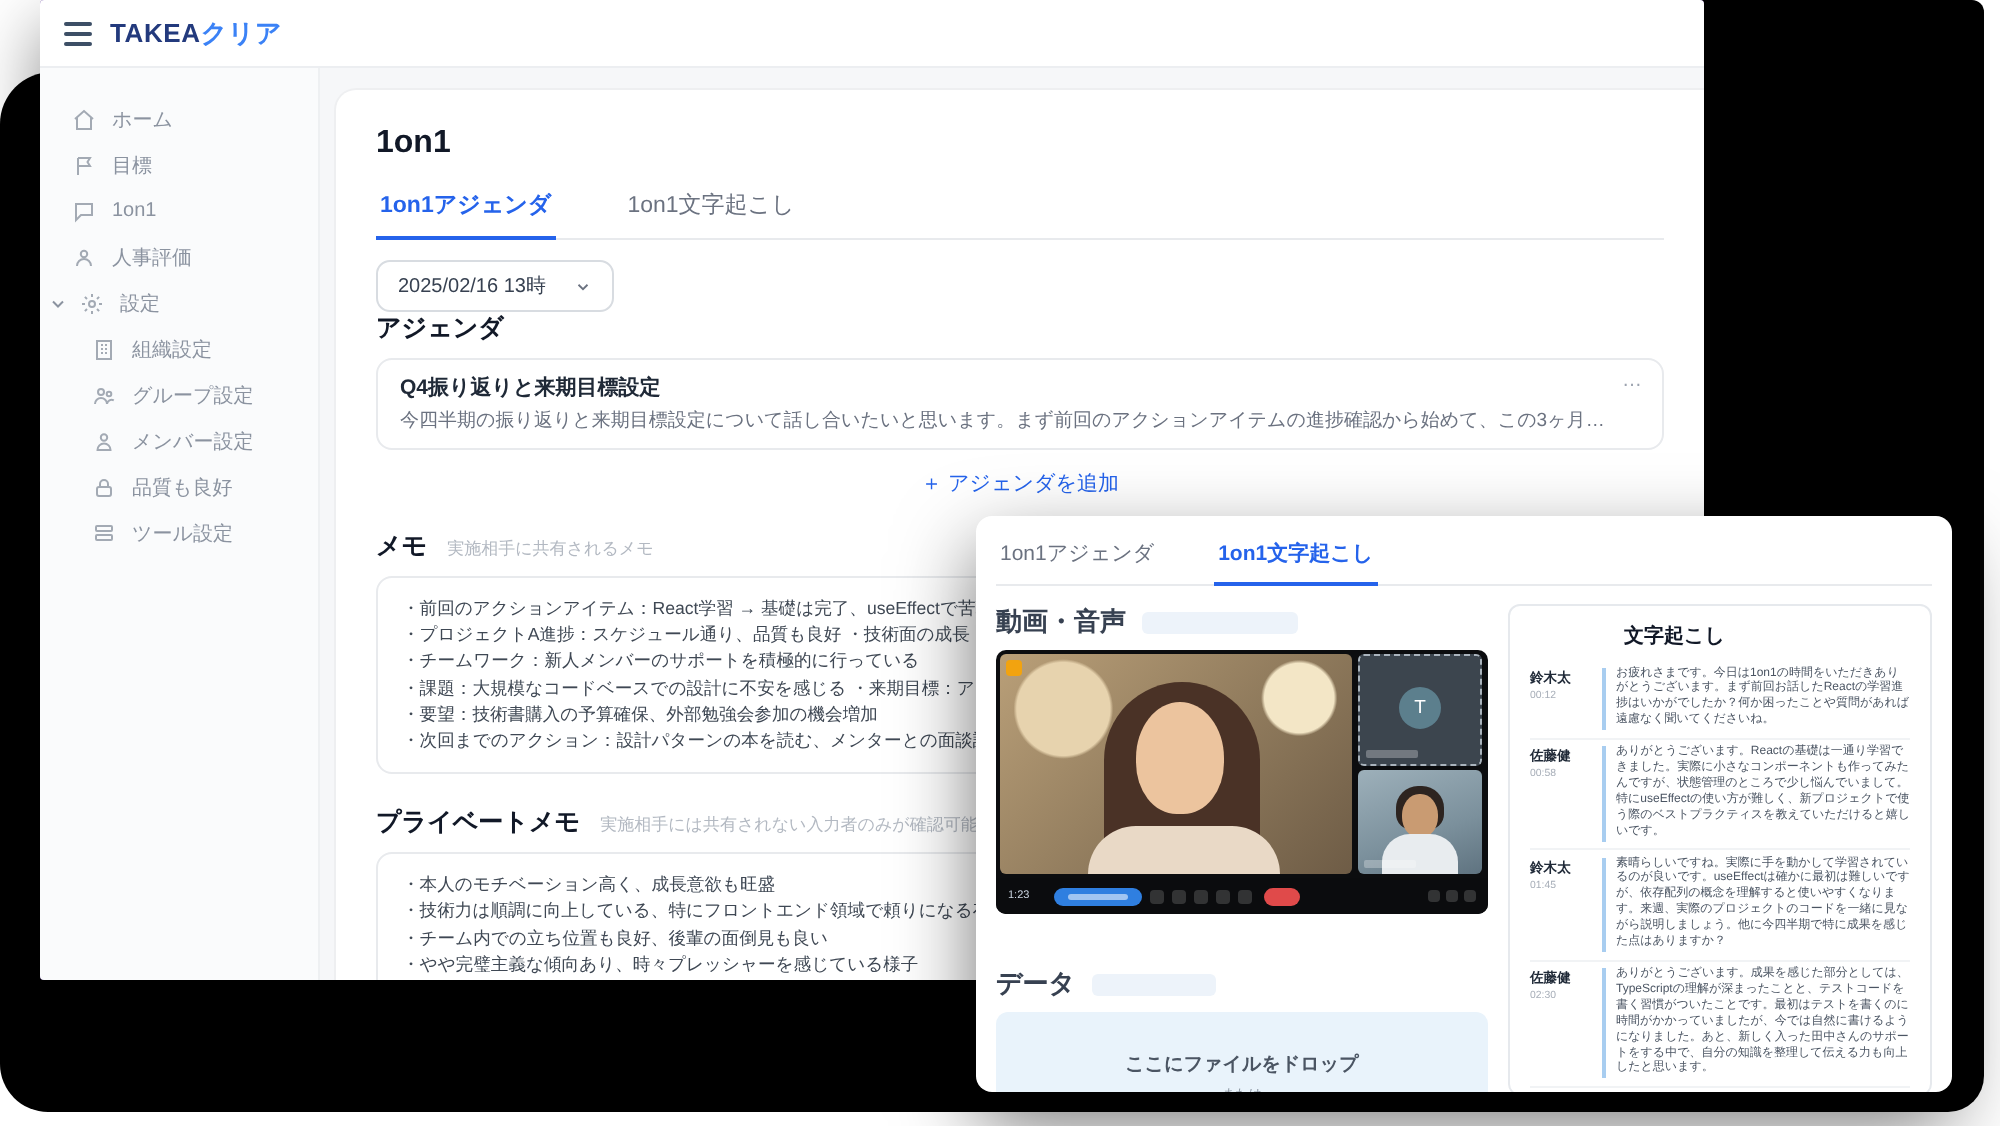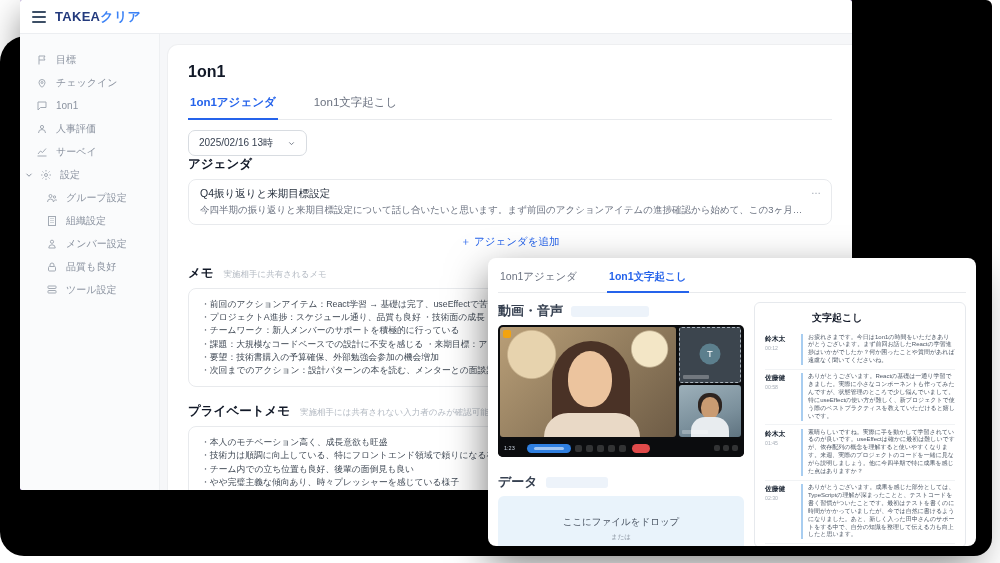--- a/index.html
+++ b/index.html
@@ -27,21 +27,21 @@
   .content{position:absolute;left:140px;top:34px;right:0;bottom:0;background:#f6f7f9;padding:11px 0 0 8px;}
   .card{background:#fff;border-radius:10px 0 0 0;min-height:100%;box-shadow:0 0 0 1px rgba(0,0,0,.03);padding:18px 20px 10px 20px;}
   .page-title{font-size:16px;font-weight:bold;color:#111827;}
   .tabs{display:flex;gap:34px;margin-top:10px;border-bottom:1px solid #e8eaed;}
   .tab{font-size:11.5px;padding:4px 2px 8px;color:#6b7280;cursor:pointer;}
   .tab.active{color:#2563eb;font-weight:bold;border-bottom:2px solid #2563eb;margin-bottom:-1px;}
   .date-select{display:inline-flex;align-items:center;gap:14px;margin-top:10px;padding:5px 10px;border:1px solid #d8dce1;border-radius:7px;font-size:10px;color:#374151;background:#fff;cursor:pointer;}
   .date-select svg{color:#6b7280;}
   .sec-head{font-size:12.5px;font-weight:bold;color:#111827;}
   .agenda-card{position:relative;margin-top:6px;border:1px solid #e8eaed;border-radius:8px;padding:7px 26px 7px 11px;}
-  .agenda-title{font-size:10.5px;font-weight:normal;color:#1f2937;}
+  .agenda-title{font-size:10.5px;font-weight:bold;color:#1f2937;}
   .agenda-desc{margin-top:3px;font-size:9.5px;color:#6b7280;white-space:nowrap;overflow:hidden;text-overflow:ellipsis;}
   .agenda-menu{position:absolute;right:9px;top:5px;color:#9ca3af;font-size:10px;letter-spacing:1px;cursor:pointer;}
   .add-link{margin-top:10px;text-align:center;font-size:10.5px;color:#2563eb;font-weight:500;cursor:pointer;}
   .memo-head{margin-top:16px;display:flex;align-items:baseline;gap:10px;}
   .memo-label{font-size:12.5px;font-weight:bold;color:#111827;}
   .memo-hint{font-size:8.5px;color:#b3b9c2;}
   .memo-box{margin-top:6px;border:1px solid #e8eaed;border-radius:8px;padding:9px 12px;font-size:8.8px;color:#3f4854;line-height:1.5;cursor:text;}
   .memo-box div{white-space:nowrap;overflow:hidden;}
 
   
@@ -74,23 +74,23 @@
   .tile2 .shirt{position:absolute;left:12px;top:32px;width:38px;height:22px;border-radius:14px 14px 0 0;background:#e8ecef;}
   .vc-bar{position:absolute;left:0;right:0;bottom:0;height:18px;background:#0b0c0e;display:flex;align-items:center;padding:0 6px;gap:4px;}
   .vc-time{font-size:5.5px;color:#cbd5e1;}
   .vc-blue{width:44px;height:9px;border-radius:5px;background:#2f7fe0;margin-left:8px;display:flex;align-items:center;justify-content:center;cursor:pointer;}
   .vc-blue i{display:block;width:30px;height:3px;border-radius:2px;background:rgba(255,255,255,.55);}
   .vc-btn{width:7px;height:7px;border-radius:2px;background:rgba(255,255,255,.16);cursor:pointer;}
   .vc-red{width:18px;height:9px;border-radius:5px;background:#e04a4a;margin-left:2px;cursor:pointer;}
   .vc-right{margin-left:auto;display:flex;gap:3px;}
   .vc-right .vc-btn{width:6px;height:6px;}
 
-  .data-row{margin-top:16px;}
+  .data-row{margin-top:26px;}
   .dropzone{margin-top:5px;height:86px;background:#e9f3fb;border-radius:6px;display:flex;flex-direction:column;align-items:center;justify-content:center;gap:4px;cursor:pointer;}
-  .dz-1{font-size:9.5px;color:#4b5563;font-weight:400;}
+  .dz-1{font-size:9.5px;color:#4b5563;font-weight:700;}
   .dz-2{font-size:6.5px;color:#8a94a0;}
   .dz-btn{margin-top:1px;padding:3px 13px;background:#4aa0e4;color:#fff;font-size:6.5px;border-radius:9px;cursor:pointer;}
 
   .transcript{flex:1;border:1px solid #e6e9ed;border-radius:6px;padding:8px 10px;overflow:hidden;}
   .tr-head{font-size:10px;font-weight:bold;color:#111827;margin-bottom:5px;margin-left:47px;}
   .tr-entry{display:flex;gap:6px;padding:3.5px 0;border-bottom:1px solid #f1f3f5;}
   .tr-entry:last-child{border-bottom:none;}
   .tr-meta{width:30px;flex:0 0 auto;}
   .tr-name{font-size:6.8px;font-weight:bold;color:#1f2937;}
   .tr-time{font-size:5.2px;color:#a7aeb8;margin-top:1px;}
@@ -111,77 +111,70 @@
           <span></span>
         </div>
       <div class="logo">
         <span class="lp">TAKEA</span><span class="la">クリア</span>
       </div>
     </div>
 
     <div class="sidebar">
       <div class="side-item">
         <svg width="12" height="12" viewBox="0 0 24 24" fill="none" stroke="currentColor" stroke-width="2">
+            <path d="M3 11l9-8 9 8"></path>
+            <path d="M5 9v12h14V9"></path>
+          </svg>
+        <span>ホーム</span>
+      </div>
+      <div class="side-item">
+        <svg width="12" height="12" viewBox="0 0 24 24" fill="none" stroke="currentColor" stroke-width="2">
             <path d="M6 21V4"></path>
             <path d="M6 4h12l-2.5 4L18 12H6"></path>
           </svg>
         <span>目標</span>
       </div>
       <div class="side-item">
         <svg width="12" height="12" viewBox="0 0 24 24" fill="none" stroke="currentColor" stroke-width="2">
-            <path d="M12 21s-6-5.3-6-10a6 6 0 1112 0c0 4.7-6 10-6 10z"></path>
-            <circle cx="12" cy="11" r="2"></circle>
-          </svg>
-        <span>チェックイン</span>
-      </div>
-      <div class="side-item">
-        <svg width="12" height="12" viewBox="0 0 24 24" fill="none" stroke="currentColor" stroke-width="2">
             <path d="M4 4h16v11H9l-5 5z"></path>
           </svg>
         <span>1on1</span>
       </div>
       <div class="side-item">
         <svg width="12" height="12" viewBox="0 0 24 24" fill="none" stroke="currentColor" stroke-width="2">
             <circle cx="12" cy="8" r="3.2"></circle>
             <path d="M5 20a7 7 0 0114 0"></path>
           </svg>
         <span>人事評価</span>
       </div>
       <div class="side-item">
-        <svg width="12" height="12" viewBox="0 0 24 24" fill="none" stroke="currentColor" stroke-width="2">
-            <path d="M3 20h18"></path>
-            <path d="M4 16l5-6 4 3 7-8"></path>
-          </svg>
-        <span>サーベイ</span>
-      </div>
-      <div class="side-item">
         <svg class="chev" width="10" height="10" viewBox="0 0 24 24" fill="none" stroke="currentColor" stroke-width="2.4">
             <path d="M6 9l6 6 6-6"></path>
           </svg>
         <svg width="12" height="12" viewBox="0 0 24 24" fill="none" stroke="currentColor" stroke-width="2">
             <circle cx="12" cy="12" r="3"></circle>
             <path d="M12 2v3M12 19v3M2 12h3M19 12h3M4.9 4.9L7 7M17 17l2.1 2.1M19.1 4.9L17 7M7 17l-2.1 2.1"></path>
           </svg>
         <span>設定</span>
+      </div>
+      <div class="side-item sub">
+        <svg width="12" height="12" viewBox="0 0 24 24" fill="none" stroke="currentColor" stroke-width="2">
+            <rect x="5" y="3" width="14" height="18"></rect>
+            <path d="M9 7h2M13 7h2M9 11h2M13 11h2M9 15h2M13 15h2"></path>
+          </svg>
+        <span>組織設定</span>
       </div>
       <div class="side-item sub">
         <svg width="12" height="12" viewBox="0 0 24 24" fill="none" stroke="currentColor" stroke-width="2">
             <circle cx="9" cy="8" r="3"></circle>
             <circle cx="17" cy="10" r="2.3"></circle>
             <path d="M3 20a6 6 0 0112 0"></path>
             <path d="M15 20a4.6 4.6 0 016.8-3.6"></path>
           </svg>
         <span>グループ設定</span>
-      </div>
-      <div class="side-item sub">
-        <svg width="12" height="12" viewBox="0 0 24 24" fill="none" stroke="currentColor" stroke-width="2">
-            <rect x="5" y="3" width="14" height="18"></rect>
-            <path d="M9 7h2M13 7h2M9 11h2M13 11h2M9 15h2M13 15h2"></path>
-          </svg>
-        <span>組織設定</span>
       </div>
       <div class="side-item sub">
         <svg width="12" height="12" viewBox="0 0 24 24" fill="none" stroke="currentColor" stroke-width="2">
             <circle cx="12" cy="7.5" r="3.2"></circle>
             <path d="M5.5 20a6.5 6.5 0 0113 0z"></path>
           </svg>
         <span>メンバー設定</span>
       </div>
       <div class="side-item sub">
         <svg width="12" height="12" viewBox="0 0 24 24" fill="none" stroke="currentColor" stroke-width="2">

